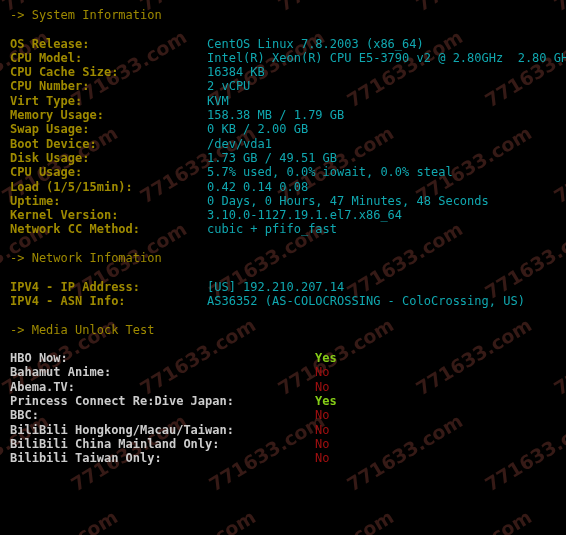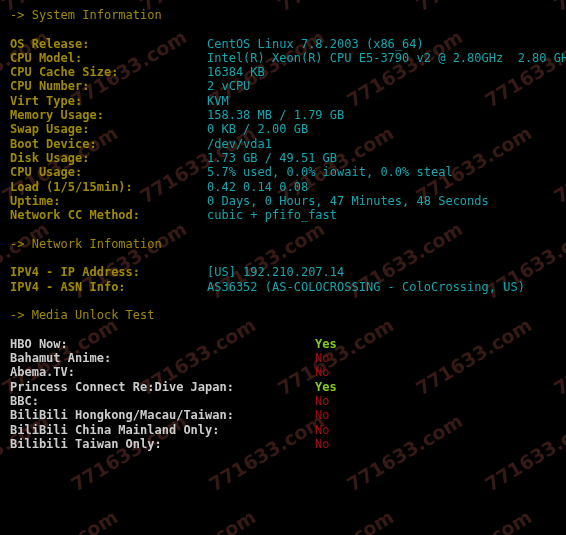--- a/index.html
+++ b/index.html
@@ -139,20 +139,21 @@
         <div class="row sys"><span class="label">CPU Cache Size:</span><span class="value">16384 KB</span></div>
         <div class="row sys"><span class="label">CPU Number:</span><span class="value">2 vCPU</span></div>
         <div class="row sys"><span class="label">Virt Type:</span><span class="value">KVM</span></div>
         <div class="row sys"><span class="label">Memory Usage:</span><span class="value">158.38 MB / 1.79 GB</span></div>
         <div class="row sys"><span class="label">Swap Usage:</span><span class="value">0 KB / 2.00 GB</span></div>
         <div class="row sys"><span class="label">Boot Device:</span><span class="value">/dev/vda1</span></div>
         <div class="row sys"><span class="label">Disk Usage:</span><span class="value">1.73 GB / 49.51 GB</span></div>
         <div class="row sys"><span class="label">CPU Usage:</span><span class="value">5.7% used, 0.0% iowait, 0.0% steal</span></div>
         <div class="row sys"><span class="label">Load (1/5/15min):</span><span class="value">0.42 0.14 0.08</span></div>
         <div class="row sys"><span class="label">Uptime:</span><span class="value">0 Days, 0 Hours, 47 Minutes, 48 Seconds</span></div>
+        <div class="row sys"><span class="label">Kernel Version:</span><span class="value">3.10.0-1127.19.1.el7.x86_64</span></div>
         <div class="row sys"><span class="label">Network CC Method:</span><span class="value">cubic + pfifo_fast</span></div>
       </div>
 
     <div class="line blank"> </div>
 
     <div class="line section-header">-&gt; Network Infomation</div>
     <div class="line blank"> </div>
     <div id="network-rows">
         <div class="row sys"><span class="label">IPV4 - IP Address:</span><span class="value">[US] 192.210.207.14</span></div>
         <div class="row sys"><span class="label">IPV4 - ASN Info:</span><span class="value">AS36352 (AS-COLOCROSSING - ColoCrossing, US)</span></div>

